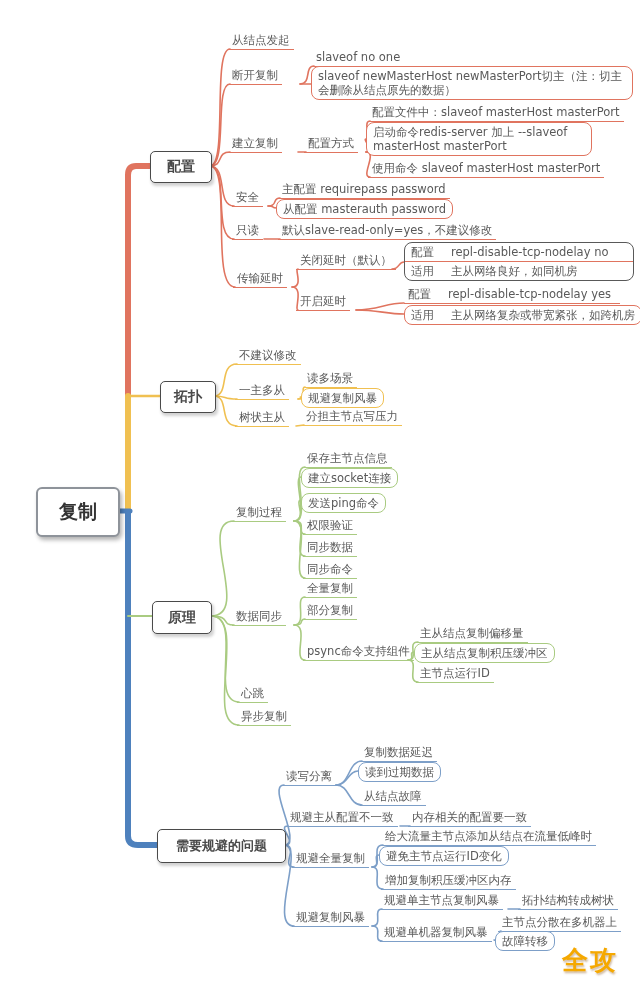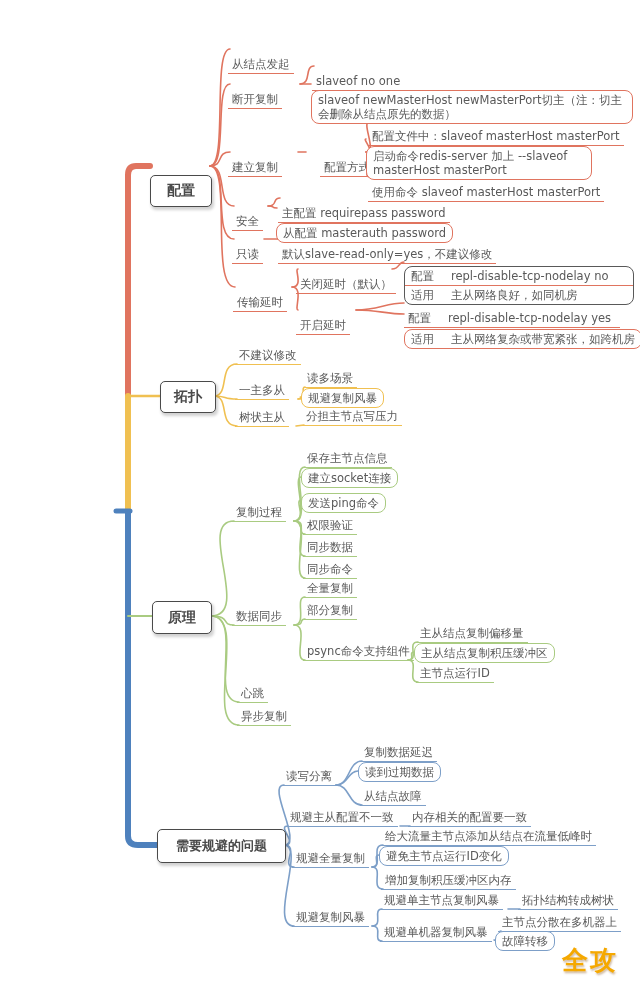--- a/index.html
+++ b/index.html
@@ -5,21 +5,21 @@
   html,body{margin:0;padding:0;background:#fff;}
   .stage{position:relative;width:640px;height:982px;background:#fff;overflow:hidden;
          font-family:"DejaVu Sans","Liberation Sans",sans-serif;}
   svg.lines{position:absolute;left:0;top:0;}
   .lbl{position:absolute;font-size:11.5px;line-height:14px;color:#595959;
        padding:0 4px 2px;white-space:nowrap;background:transparent;}
   .u{border-bottom:1.6px solid;}
   .bx{position:absolute;font-size:11.5px;line-height:14px;color:#595959;
       padding:2px 6px;border:1.5px solid;border-radius:8px;background:#fff;white-space:nowrap;}
   .wrap{white-space:normal;}
-  .r{border-color:#e0745f;margin-top:24px;}
+  .r{border-color:#e0745f;}
   .y{border-color:#f0c051;}
   .g{border-color:#a9cb81;}
   .b{border-color:#7d9fc8;}
   .topic{position:absolute;display:flex;align-items:center;justify-content:center;
          background:#fff;border:1.6px solid;border-radius:5px;font-weight:bold;
          font-size:14px;color:#4a4a4a;box-shadow:1.5px 2.5px 3px rgba(0,0,0,.18);}
   .topic.small{font-size:13px;}
   .root{position:absolute;display:flex;align-items:center;justify-content:center;
         background:#fff;border:2px solid #8e939a;border-radius:6px;font-weight:bold;
         font-size:19px;color:#333;box-shadow:2px 3px 4px rgba(0,0,0,.3);}
@@ -113,31 +113,32 @@
       <path d="M372,867 C382,867 372,855 379,855"></path>
       <path d="M372,867 C384,867 370,889 383,889"></path>
       <path d="M372,926 C384,926 372,909 382,909"></path>
       <path d="M372,926 C384,926 372,941 382,941"></path>
       <path d="M508,909 L520,909"></path>
       <path d="M498,941 C508,941 496,931 501,931"></path>
       <path d="M498,941 C506,941 490,940 495,940"></path>
     </g>
   </svg>
 
+  <div class="root" style="left:36px;top:487px;width:80px;height:46px">复制</div>
 
   <div class="topic r" style="left:150px;top:151px;width:60px;height:30px">配置</div>
 
   <div class="lbl u r" style="left:228px;top:33px">从结点发起</div>
 
   <div class="lbl u r" style="left:228px;top:68px">断开复制</div>
   <div class="lbl u r" style="left:312px;top:50px">slaveof no one</div>
   <div class="bx r wrap" style="left:311px;top:66px;width:308px">slaveof newMasterHost newMasterPort切主（注：切主会删除从结点原先的数据）</div>
 
   <div class="lbl u r" style="left:228px;top:136px">建立复制</div>
-  <div class="lbl u r" style="left:320px;top:136px">配置方式</div>
+  <div class="lbl u r" style="left:304px;top:136px">配置方式</div>
   <div class="lbl u r" style="left:368px;top:105px">配置文件中：slaveof masterHost masterPort</div>
   <div class="bx r wrap" style="left:366px;top:122px;width:212px">启动命令redis-server 加上 --slaveof masterHost masterPort</div>
   <div class="lbl u r" style="left:368px;top:161px">使用命令 slaveof masterHost masterPort</div>
 
   <div class="lbl u r" style="left:232px;top:190px">安全</div>
   <div class="lbl u r" style="left:278px;top:182px">主配置 requirepass password</div>
   <div class="bx r" style="left:276px;top:199px">从配置 masterauth password</div>
 
   <div class="lbl u r" style="left:232px;top:223px">只读</div>
   <div class="lbl u r" style="left:278px;top:223px">默认slave-read-only=yes，不建议修改</div>

